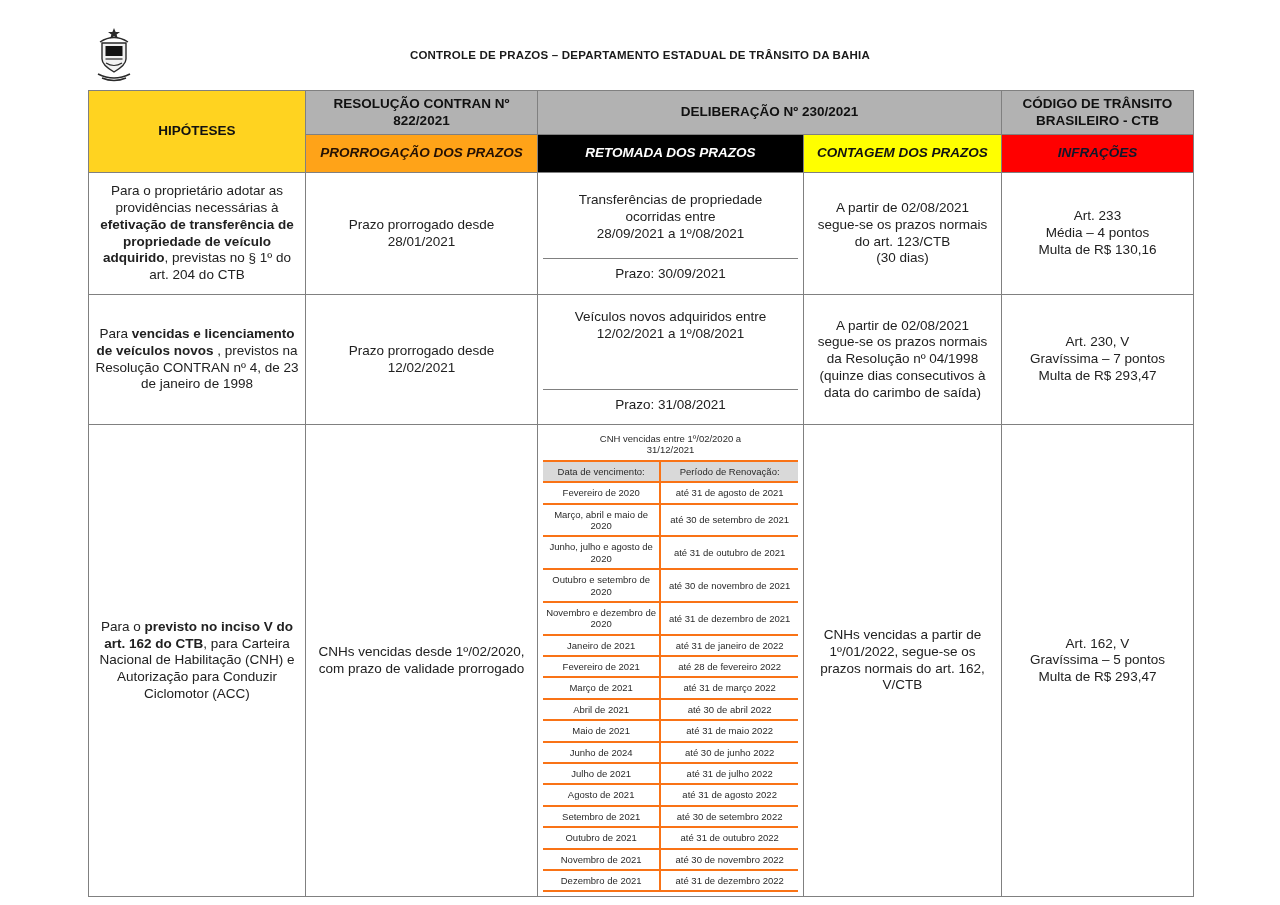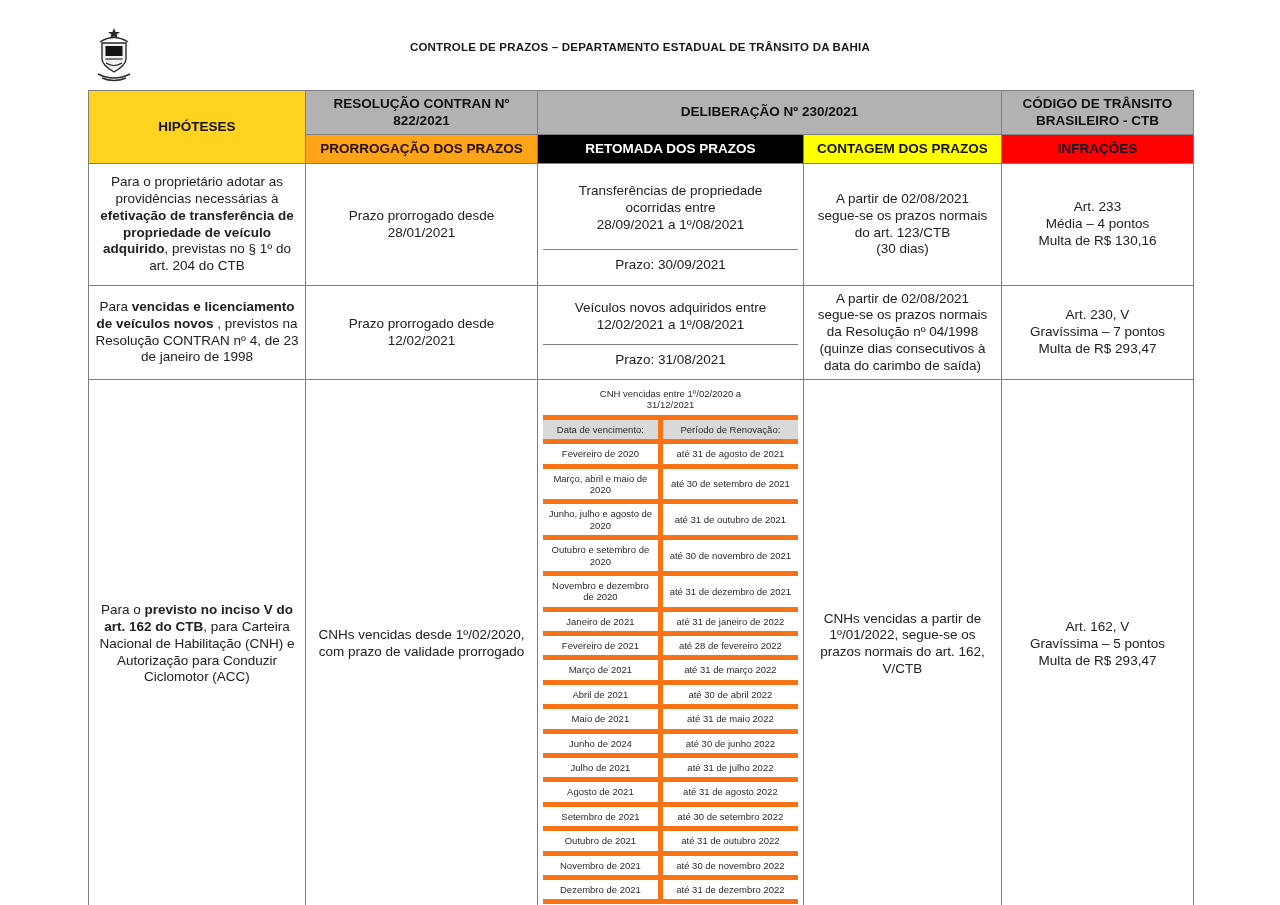--- a/index.html
+++ b/index.html
@@ -1,60 +1,60 @@
 <!DOCTYPE html>
 <html lang="pt"><head>
 <meta charset="utf-8">
 <style>
   html,body{margin:0;padding:0;background:#fff;}
   .page{
     position:relative;width:1280px;height:905px;background:#ffffff;overflow:hidden;
     font-family:"Liberation Sans","DejaVu Sans",sans-serif;color:#212121;
   }
   .doc-title{
-    position:absolute;top:41px;left:0;width:100%;text-align:center;
+    position:absolute;top:49px;left:0;width:100%;text-align:center;
     font-size:11.5px;font-weight:bold;letter-spacing:.2px;color:#1a1a1a;
   }
   .logo{position:absolute;left:92px;top:26px;width:44px;height:56px;}
   .logo svg{width:100%;height:100%;}
 
   table.main{
     position:absolute;left:88px;top:90px;width:1105px;
     border-collapse:collapse;table-layout:fixed;
   }
   table.main td{
     border:1px solid #808080;text-align:center;vertical-align:middle;
     font-size:13.5px;line-height:1.24;padding:4px 5px;overflow:hidden;
   }
   .pre{white-space:pre-line;}
   .hrow1{height:44px;}
-  .hrow2{height:29px;}
+  .hrow2{height:38px;font-style:italic;}
   .brow1{height:114px;}
   .brow2{height:86px;}
   .h-hipoteses{background:#ffd320;font-weight:bold;font-size:13px;color:#111;}
   .h-gray{background:#b2b2b2;font-weight:bold;font-size:12.5px;color:#111;}
   .h-orange{background:#ffa318;font-weight:bold;font-size:13px;color:#241104;}
   .h-black{background:#000000;font-weight:bold;font-size:13px;color:#ffffff;}
   .h-yellow{background:#ffff00;font-weight:bold;font-size:13px;color:#111;margin-top:41px;}
   .h-red{background:#ff0000;font-weight:bold;font-size:13px;color:#0f172a;}
 
   td.splitcell{padding:0;vertical-align:top;}
   .split-top{display:flex;align-items:center;justify-content:center;
     white-space:pre-line;padding:2px 6px;box-sizing:border-box;}
   .split-top.h81{height:81px;}
   .split-top.h54{height:54px;}
   .split-bottom{border-top:1px solid #808080;display:flex;align-items:center;
     justify-content:center;box-sizing:border-box;}
   .split-bottom.h32{height:32px;}
-  .split-bottom.h31{height:31px;}
+  .split-bottom.h31{height:31px;margin-top:36px;}
 
   td.nestcell{padding:0;vertical-align:top;height:445px;}
   table.inner{width:100%;border-collapse:collapse;table-layout:fixed;}
   table.inner td{
-    border:5px solid #f97316;text-align:center;vertical-align:middle;
+    border:2px solid #f97316;text-align:center;vertical-align:middle;
     font-size:9.5px;line-height:1.2;padding:4px 3px;color:#2a2a2a;
   }
   table.inner tr td:first-child{border-left:0;}
   table.inner tr td:last-child{border-right:0;}
   td.inner-title{
     border-top:0 !important;border-left:0 !important;border-right:0 !important;
     font-size:13.5px;line-height:1.25;padding:6px 4px;white-space:pre-line;color:#212121;
   }
   tr.inner-head td{background:#d9d9d9;}
 </style>

